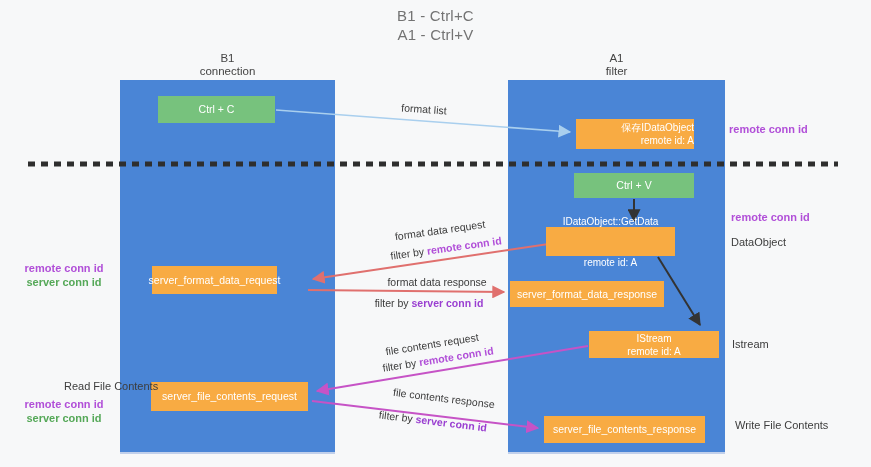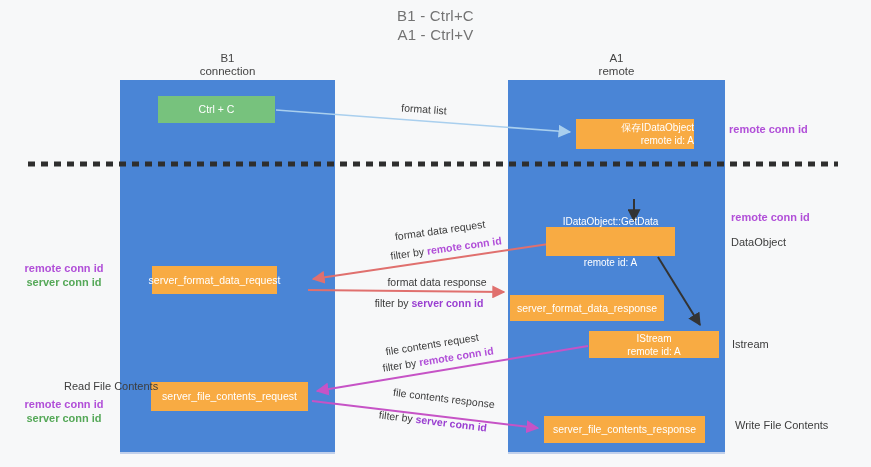--- a/index.html
+++ b/index.html
@@ -55,21 +55,21 @@
     <div>B1 - Ctrl+C</div>
     <div>A1 - Ctrl+V</div>
   </div>
 
   <div class="col-header left">
     <div>B1</div>
     <div>connection</div>
   </div>
   <div class="col-header right">
     <div>A1</div>
-    <div>remote</div>
+    <div>filter</div>
   </div>
 
   <div class="column left"></div>
   <div class="column right"></div>
 
   <svg class="arrows" width="871" height="467" viewBox="0 0 871 467">
     <defs>
       <marker id="ah-blue" viewBox="0 0 10 10" refX="9" refY="5" markerWidth="8" markerHeight="8" orient="auto">
           <path d="M0,0 L10,5 L0,10 z" fill="#a9cfee"></path>
         </marker>
@@ -103,31 +103,34 @@
 
   <div class="box box-green" style="left:158px;top:96px;width:117px;height:27px;">
     <span>Ctrl + C</span>
   </div>
 
   <div class="box box-orange" style="left:576px;top:119px;width:118px;height:30px;font-size:10px;align-items:flex-end;">
     <span>保存IDataObject</span>
     <span>remote id: A</span>
   </div>
 
+  <div class="box box-green" style="left:574px;top:173px;width:120px;height:25px;">
+    <span>Ctrl + V</span>
+  </div>
 
   <div class="box box-orange" style="left:546px;top:227px;width:129px;height:29px;font-size:10px;gap:28px;">
     <span>IDataObject::GetData</span>
     <span>remote id: A</span>
   </div>
 
   <div class="box box-orange" style="left:152px;top:266px;width:125px;height:28px;">
     <span>server_format_data_request</span>
   </div>
 
-  <div class="box box-orange" style="left:510px;top:281px;width:154px;height:26px;margin-top:14px;">
+  <div class="box box-orange" style="left:510px;top:281px;width:154px;height:26px;">
     <span>server_format_data_response</span>
   </div>
 
   <div class="box box-orange" style="left:589px;top:331px;width:130px;height:27px;font-size:10px;">
     <span>IStream</span>
     <span>remote id: A</span>
   </div>
 
   <div class="box box-orange" style="left:151px;top:382px;width:157px;height:29px;">
     <span>server_file_contents_request</span>

